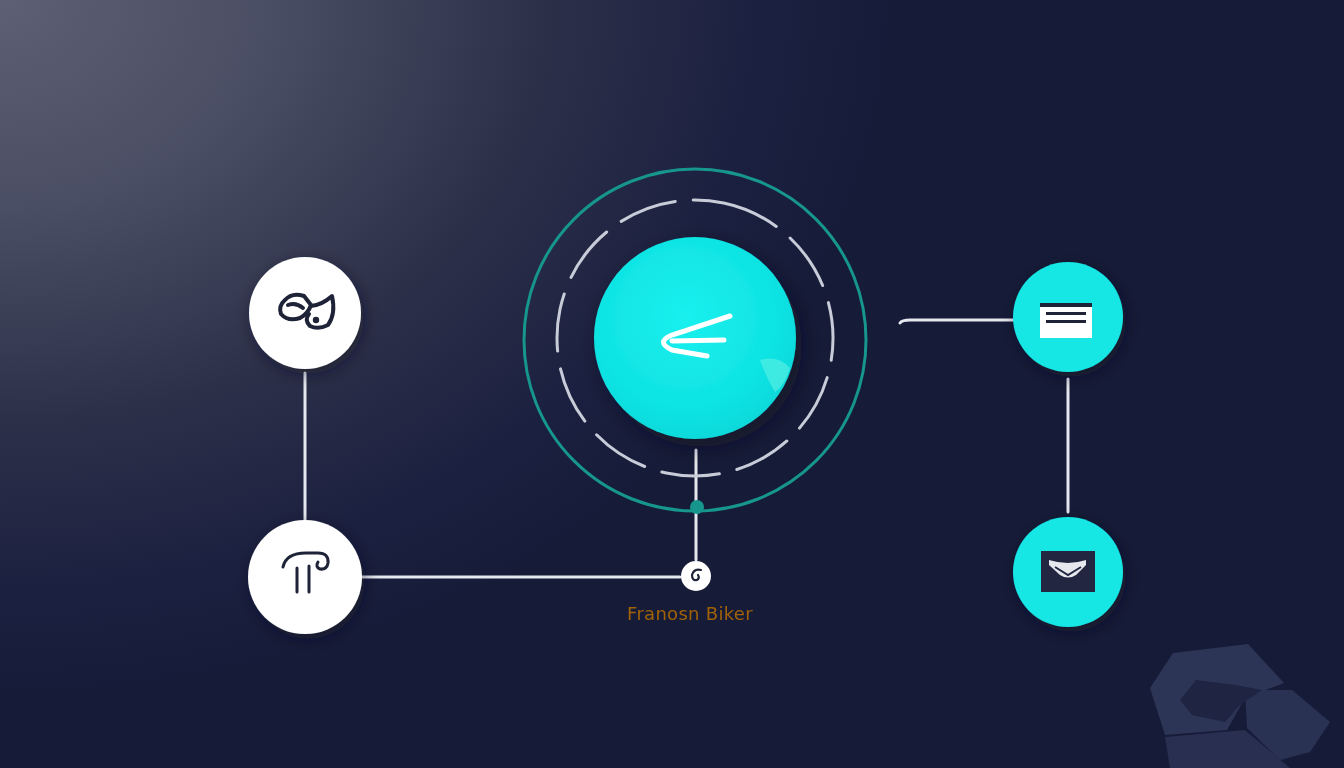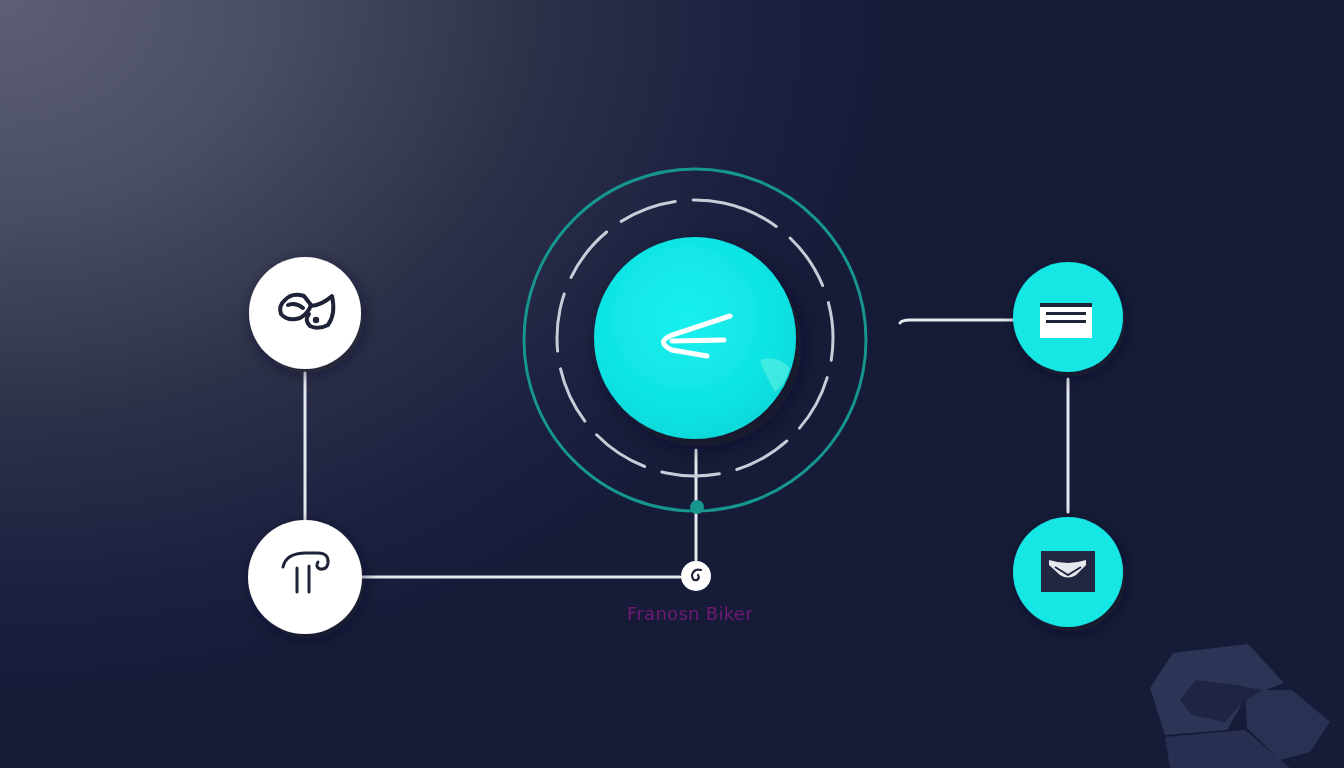--- a/index.html
+++ b/index.html
@@ -4,21 +4,21 @@
   <style>
     html, body { margin:0; padding:0; }
     body {
       width:1344px; height:768px; overflow:hidden; position:relative;
       background: radial-gradient(ellipse 900px 700px at 0px 0px, #5d6074 0%, #4a4e64 30%, #2c3049 60%, #1b2040 85%, #161b38 100%);
       font-family: "Liberation Sans", sans-serif;
     }
     svg.stage { position:absolute; left:0; top:0; }
     .label {
       position:absolute; left:560px; top:603px; width:260px; text-align:center;
-      color:#701a75; font-size:18px; letter-spacing:0.3px;
+      color:#a16207; font-size:18px; letter-spacing:0.3px;
       font-family: "DejaVu Sans", sans-serif;
     }
   </style>
 </head>
 <body>
 
 <svg class="stage" width="1344" height="768" viewBox="0 0 1344 768">
   <defs>
     <radialGradient id="cyanGrad" cx="45%" cy="40%" r="65%">
       <stop offset="0%" stop-color="#1af0ee"></stop>

